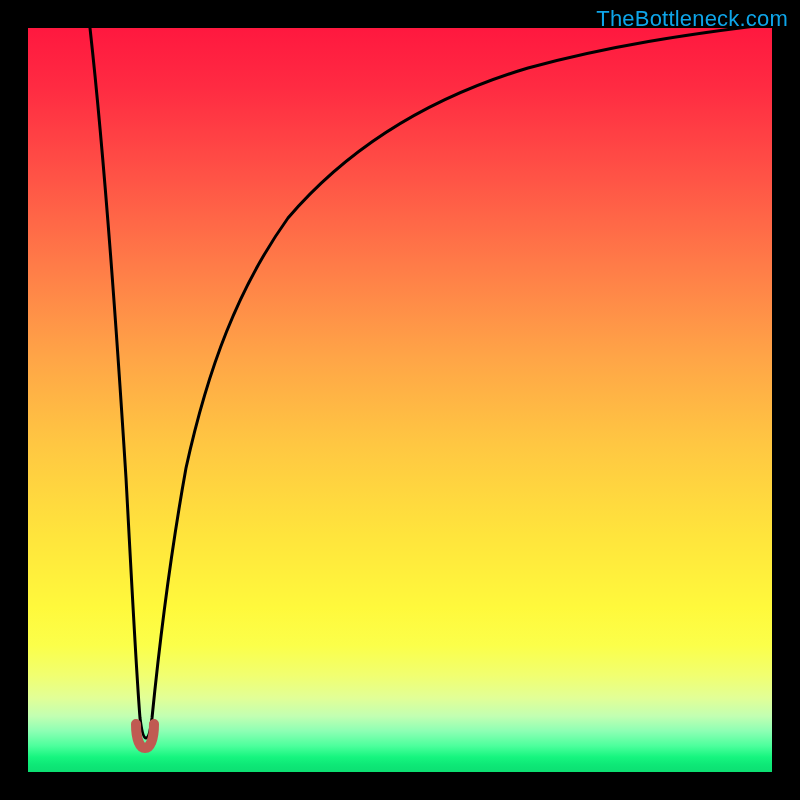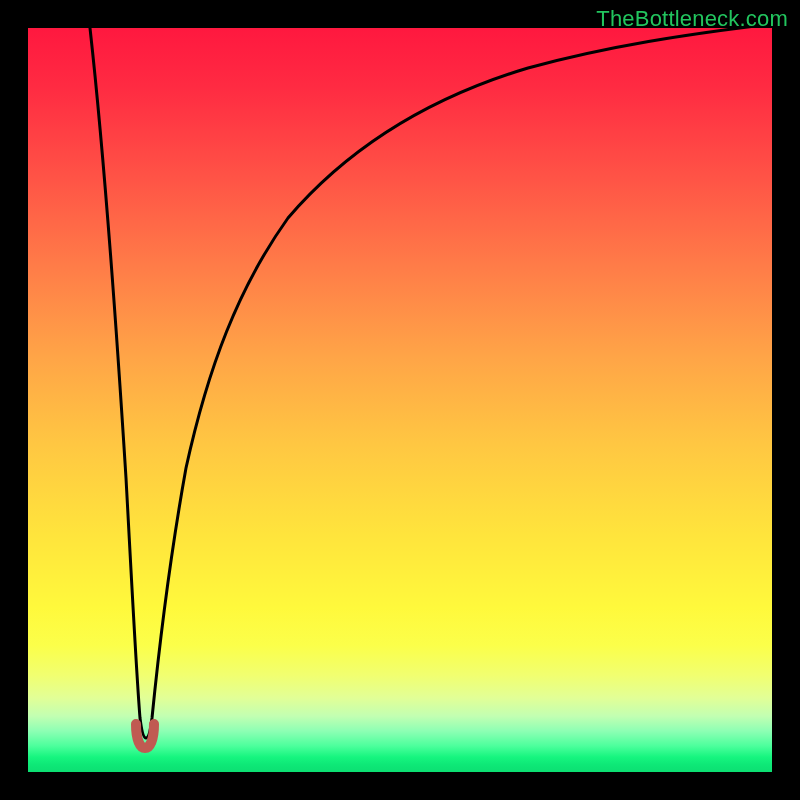--- a/index.html
+++ b/index.html
@@ -52,21 +52,21 @@
   svg.curve {
     position: absolute;
     inset: 0;
     width: 100%;
     height: 100%;
   }
   .watermark {
     position: absolute;
     top: 6px;
     right: 12px;
-    color: #22c55e;
+    color: #0ea5e9;
     font-size: 22px;
     letter-spacing: 0.2px;
     user-select: none;
   }
 </style>
 </head>
 <body>
 
 <div class="frame">
   <div class="plot">

